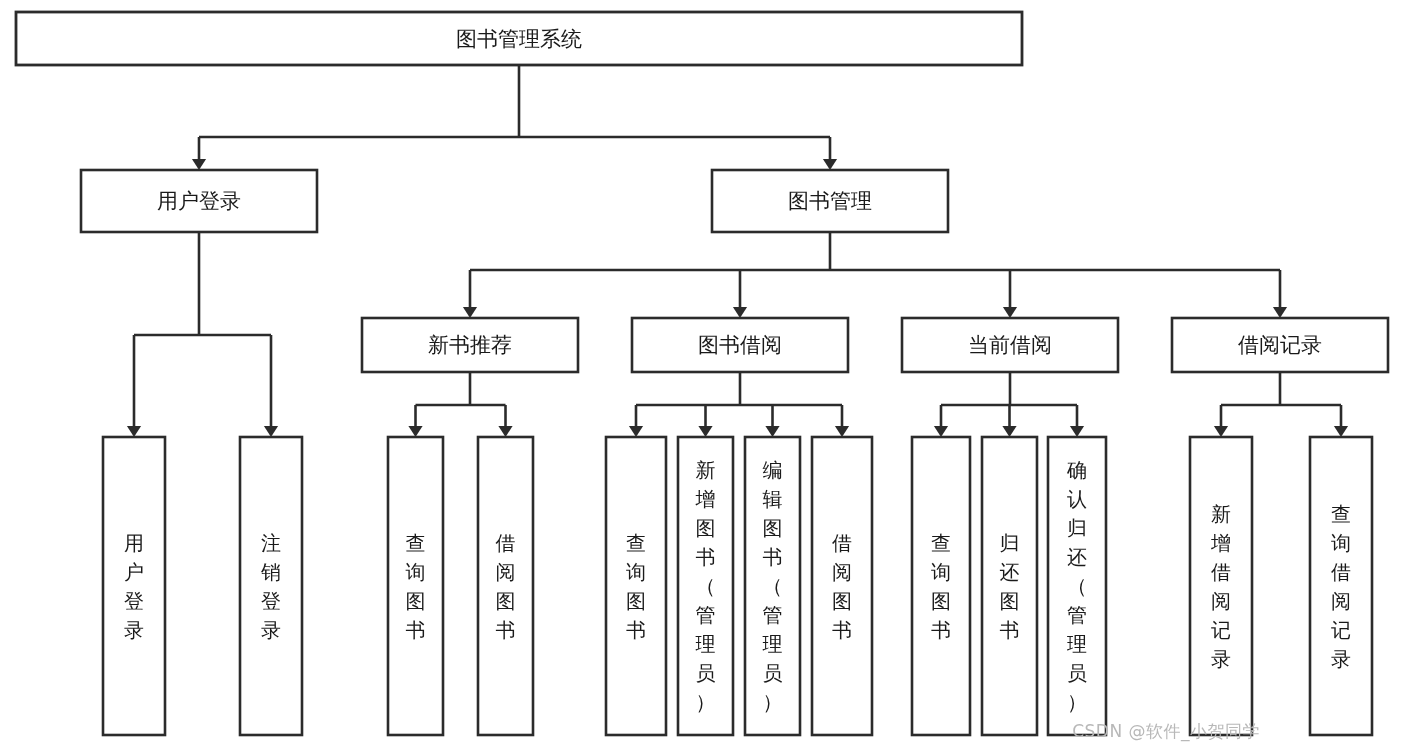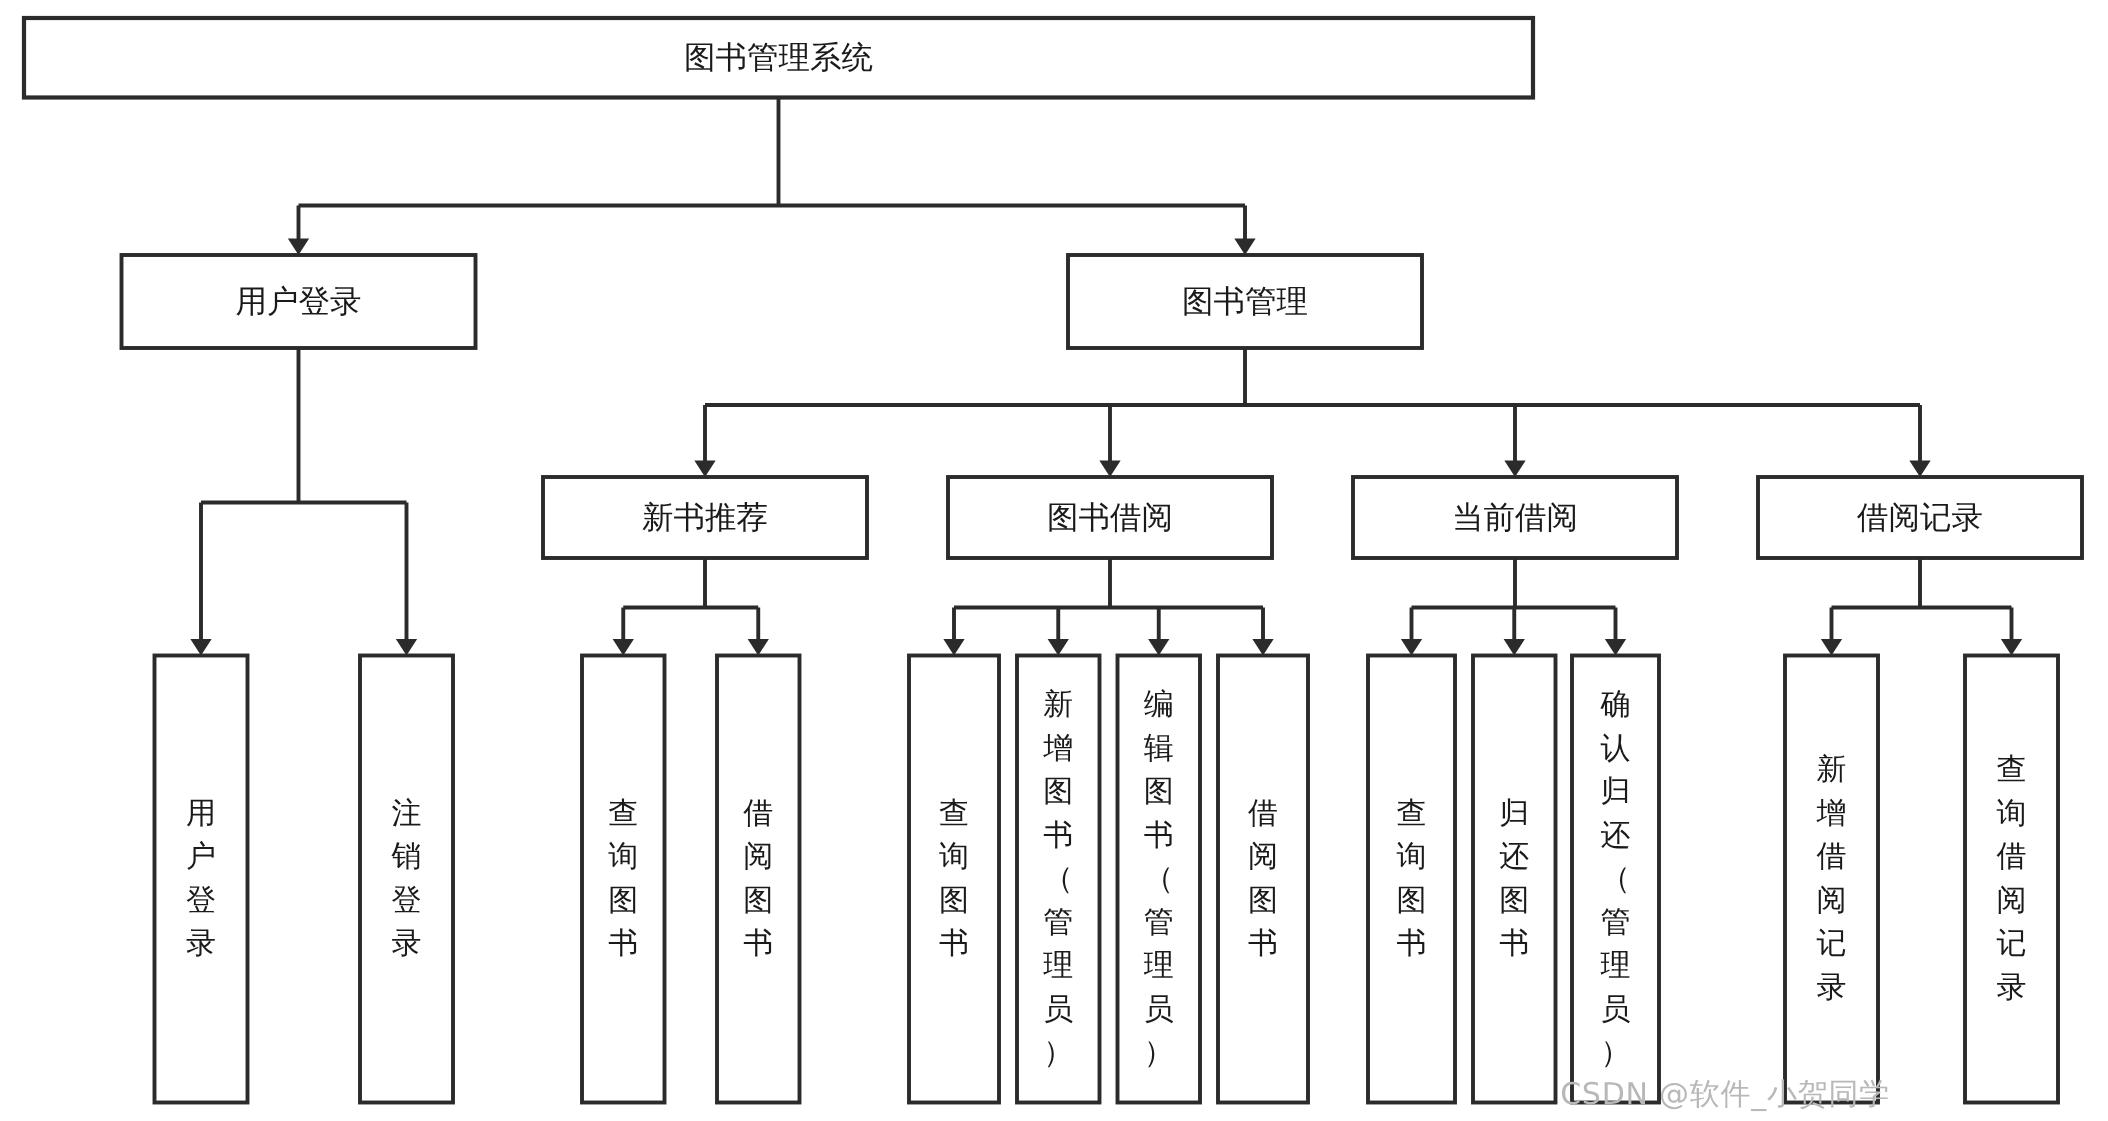--- a/index.html
+++ b/index.html
@@ -53,21 +53,21 @@
   }
   .arrow-head {
     fill: #2b2b2b;
     stroke: none;
   }
   .watermark-text {
     position: absolute;
     right: 6px;
     bottom: 4px;
     font-family: "DejaVu Sans", "Liberation Sans", sans-serif;
-    font-size: 20px;
+    font-size: 17px;
     color: #b8b8b8;
     letter-spacing: 0.5px;
     user-select: none;
     pointer-events: none;
     white-space: nowrap;
   }
 </style>
 </head>
 <body>
 

